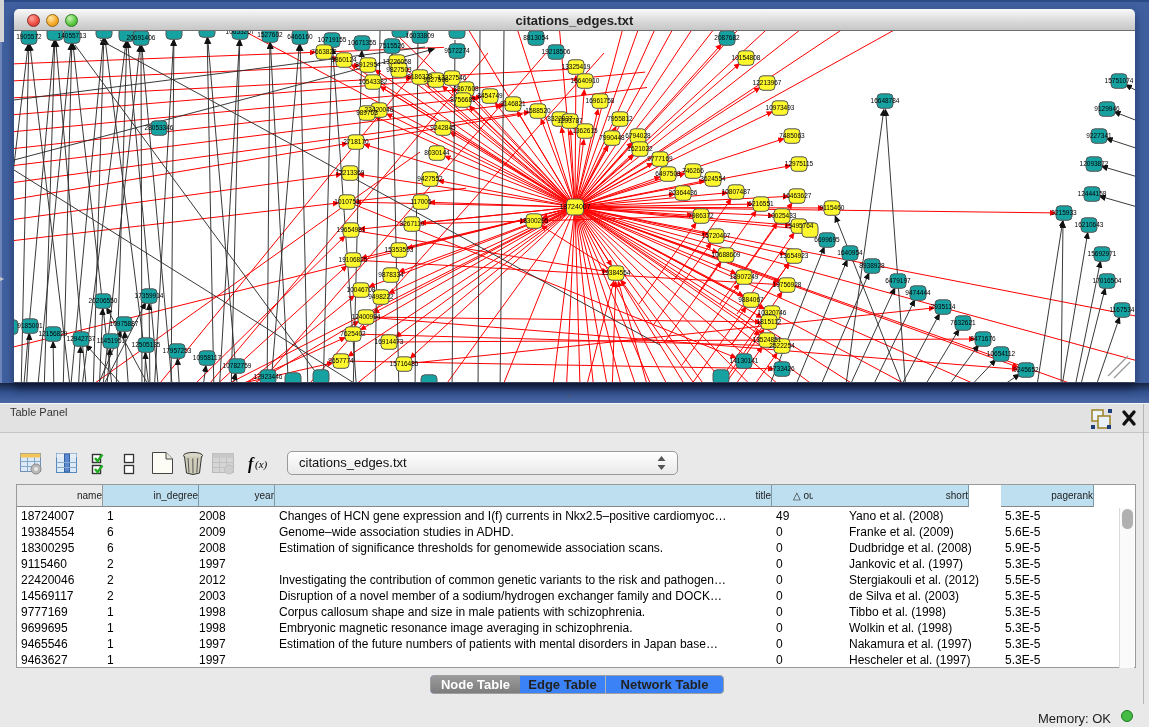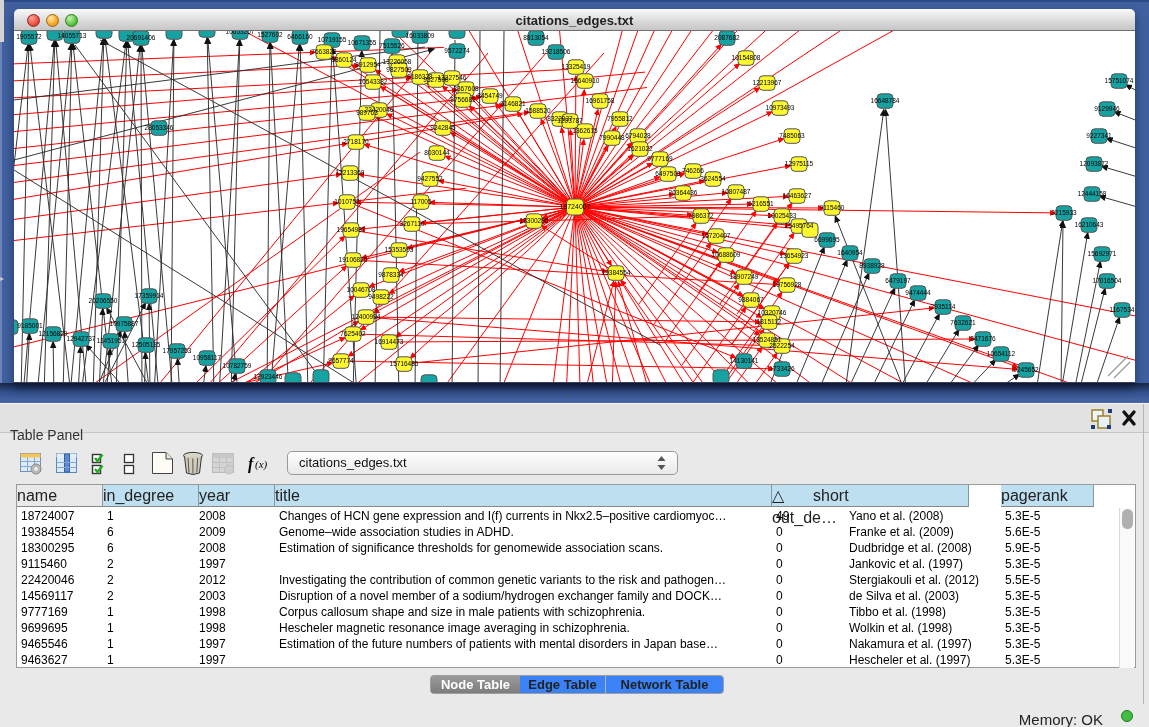--- a/index.html
+++ b/index.html
@@ -13,37 +13,37 @@
 #win{position:absolute;left:14px;top:9px;width:1121px;height:374px;border-radius:5px 5px 0 0;
  box-shadow:0 5px 10px rgba(0,0,25,.45)}
 #titlebar{position:absolute;left:0;top:0;width:100%;height:22px;border-radius:5px 5px 0 0;
  background:linear-gradient(#f9f9f9,#d8d8d8 62%,#c6c6c6);border-bottom:1px solid #6f6f6f}
 #titlebar .tl{position:absolute;top:4.5px;width:13px;height:13px;border-radius:50%}
 #title{position:absolute;left:0;right:0;top:3.5px;text-align:center;font-size:13px;font-weight:bold;color:#222}
 #canvas{position:absolute;left:0;top:22px;width:1121px;height:352px;background:#fff;overflow:hidden;border-bottom:1px solid #39405a}
 #divider{position:absolute;left:563px;top:396px;width:12px;height:5px;color:#555;font-size:9px;line-height:5px;text-align:center}
 #panel{position:absolute;left:0;top:403px;width:1149px;height:324px;background:#e9e9e9;border-top:1px solid #f6f6f6}
 #phead{position:absolute;left:0;top:0;width:100%;height:29px;background:#e2e2e2;border-bottom:1px solid #c6c6c6}
-#phead .t{position:absolute;left:10px;top:23px;font-size:14px;color:#333}
+#phead .t{position:absolute;left:10px;top:2px;font-size:11px;color:#333}
 #tbl{position:absolute;left:16px;top:80px;width:1120px;height:184px;background:#fff;border:1px solid #9a9a9a}
 .h{position:absolute;top:0;height:22px;background:#bedff0;border-right:1px solid #7e99a8;
- font-size:16px;color:#222;text-align:left;line-height:22px;border-bottom:1px solid #888}
+ font-size:10px;color:#222;text-align:right;line-height:22px;border-bottom:1px solid #888}
 .hg{background:#e9e9e9;border-right:1px solid #999}
 #rows{position:absolute;left:0;top:23px;width:1103px}
 .row{position:relative;height:16px;font-size:12px;color:#000;white-space:nowrap}
 .c{position:absolute;top:1px}
 .c0{left:4px}.c1{left:90px}.c2{left:182px}.c3{left:262px}.c4{left:759px}.c5{left:832px}.c6{left:988px}
 #vsb{position:absolute;right:1px;top:23px;width:15px;height:160px;background:#fafafa;border-left:1px solid #d9d9d9}
 #vsb .th{position:absolute;left:2px;top:1px;width:11px;height:20px;background:#b0b0b0;border-radius:6px}
 #tabs{position:absolute;left:430px;top:271px;height:19px;display:flex;border:1px solid #9f9f9f;border-radius:4px;overflow:hidden;background:#3b82f6}
 #tabs div{font-size:13px;line-height:17px;text-align:center;color:#222;font-weight:bold}
 #tabs .w1{width:89px}#tabs .w2{width:85px}#tabs .w3{width:117px}
 #tabs .sel{background:linear-gradient(#9b9b9b,#7d7d7d);color:#fff}
 #tabs .sep{width:1px;padding:0;background:#b5b5b5}
-#status{position:absolute;right:46px;top:307px;font-size:15px;color:#222}
+#status{position:absolute;right:38px;top:307px;font-size:13px;color:#222}
 #gdot{position:absolute;right:16px;top:306px;width:12px;height:12px;border-radius:50%;background:#44bb44;border:1px solid #1e7a1e}
 #redge{position:absolute;right:5px;top:0;width:1px;height:300px;background:#b5b5b5}
 .ic{position:absolute;top:47px}
 #dd{position:absolute;left:287px;top:47px;width:391px;height:24px;border:1px solid #9a9a9a;border-radius:5px;
  background:linear-gradient(#ffffff,#e9e9e9);font-size:13px;color:#111;line-height:22px;padding-left:11px}
 </style></head>
 <body>
 <div id="app">
  <div id="desk"></div>
     <div id="desktop-line"></div>
@@ -742,21 +742,21 @@
             <div class="c c2">1998</div>
             <div class="c c3">Corpus callosum shape and size in male patients with schizophrenia.</div>
             <div class="c c4">0</div>
             <div class="c c5">Tibbo et al. (1998)</div>
             <div class="c c6">5.3E-5</div>
           </div>
 <div class="row">
             <div class="c c0">9699695</div>
             <div class="c c1">1</div>
             <div class="c c2">1998</div>
-            <div class="c c3">Hescheler magnetic resonance image averaging in schizophrenia.</div>
+            <div class="c c3">Embryonic magnetic resonance image averaging in schizophrenia.</div>
             <div class="c c4">0</div>
             <div class="c c5">Wolkin et al. (1998)</div>
             <div class="c c6">5.3E-5</div>
           </div>
 <div class="row">
             <div class="c c0">9465546</div>
             <div class="c c1">1</div>
             <div class="c c2">1997</div>
             <div class="c c3">Estimation of the future numbers of patients with mental disorders in Japan base…</div>
             <div class="c c4">0</div>

